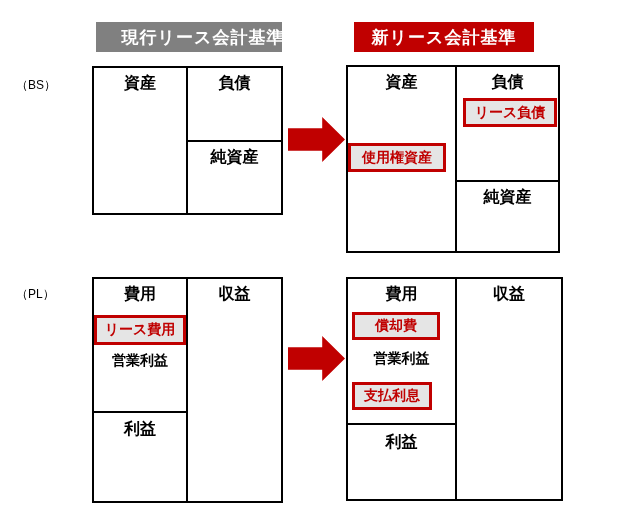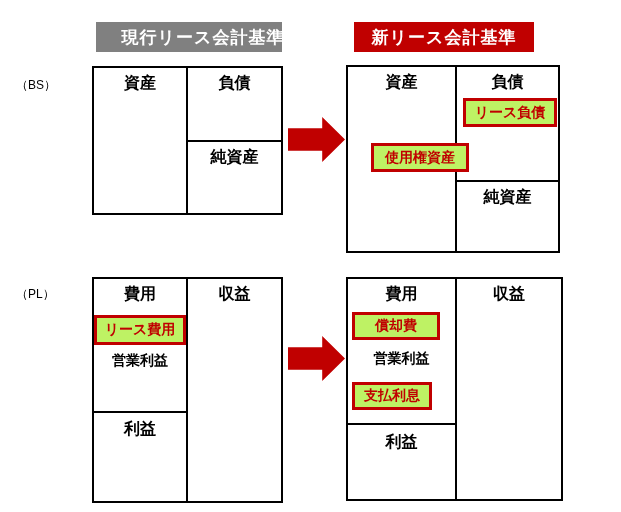--- a/index.html
+++ b/index.html
@@ -22,21 +22,21 @@
   .hdiv { position:absolute; height:2px; background:var(--border-black,#000); }
   .cell-label {
     position:absolute; text-align:center; font-weight:bold; font-size:16px; color:#000000;
     white-space:nowrap;
   }
   .small-label {
     position:absolute; text-align:center; font-weight:bold; font-size:14px; color:#000;
     white-space:nowrap;
   }
   .redbox {
-    position:absolute; border:3px solid var(--accent-red,#C00000); background:#bef264;
+    position:absolute; border:3px solid var(--accent-red,#C00000); background:#e5e5e5;
     color:var(--accent-red,#C00000); font-weight:bold; font-size:14px;
     display:flex; align-items:center; justify-content:center; white-space:nowrap;
   }
   .arrow {
     position:absolute; width:57px; height:45px; background:var(--accent-red,#C00000);
     clip-path:polygon(0% 25%, 60% 25%, 60% 0%, 100% 50%, 60% 100%, 60% 75%, 0% 75%);
   }
 </style>
 </head>
 <body>
@@ -57,21 +57,21 @@
     <div class="cell-label" style="left:94px; top:79px; width:93px;">純資産</div>
   </div>
 
   <div class="arrow" style="left:288px; top:117px;"></div>
 
   <div class="box" style="left:346px; top:65px; width:214px; height:188px;">
     <div class="vdiv" style="left:107px;"></div>
     <div class="cell-label" style="left:0; top:5px; width:107px;">資産</div>
     <div class="cell-label" style="left:109px; top:5px; width:101px;">負債</div>
     <div class="redbox" style="left:115px; top:31px; width:94px; height:29px;">リース負債</div>
-    <div class="redbox" style="left:23px; top:76px; width:98px; height:29px;">使用権資産</div>
+    <div class="redbox" style="left:0; top:76px; width:98px; height:29px;">使用権資産</div>
     <div class="hdiv" style="left:107px; top:113px; width:103px;"></div>
     <div class="cell-label" style="left:109px; top:120px; width:101px;">純資産</div>
   </div>
 
   <div class="box" style="left:92px; top:277px; width:191px; height:226px;">
     <div class="vdiv" style="left:92px;"></div>
     <div class="cell-label" style="left:0; top:5px; width:92px;">費用</div>
     <div class="cell-label" style="left:94px; top:5px; width:93px;">収益</div>
     <div class="redbox" style="left:0px; top:36px; width:92px; height:30px;text-align:center;">リース費用</div>
     <div class="small-label" style="left:0; top:73px; width:92px;">営業利益</div>

